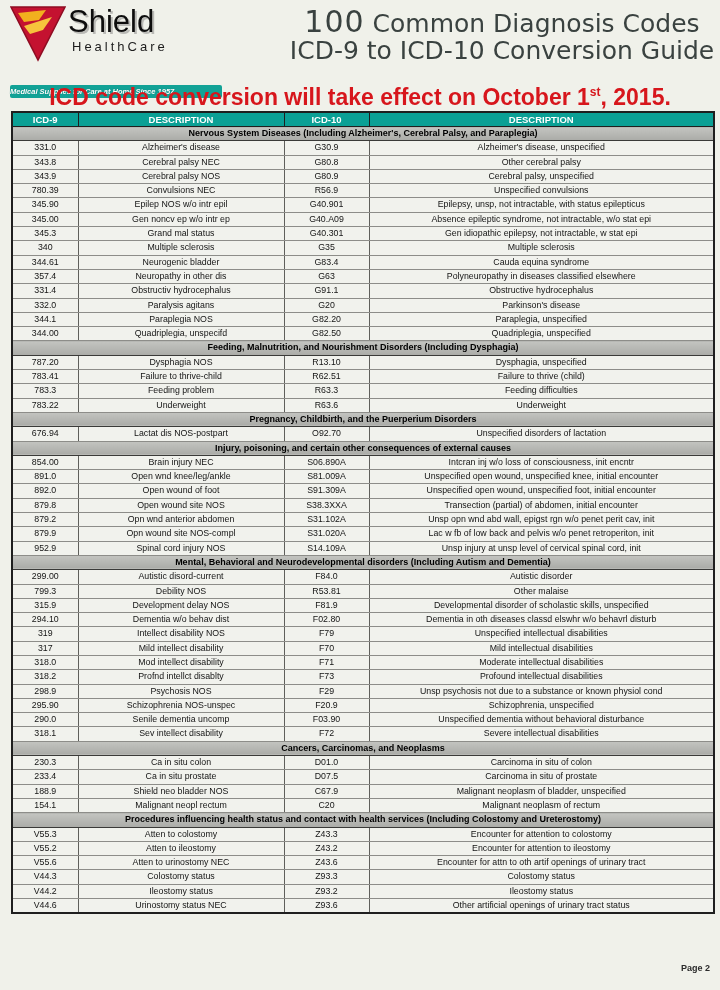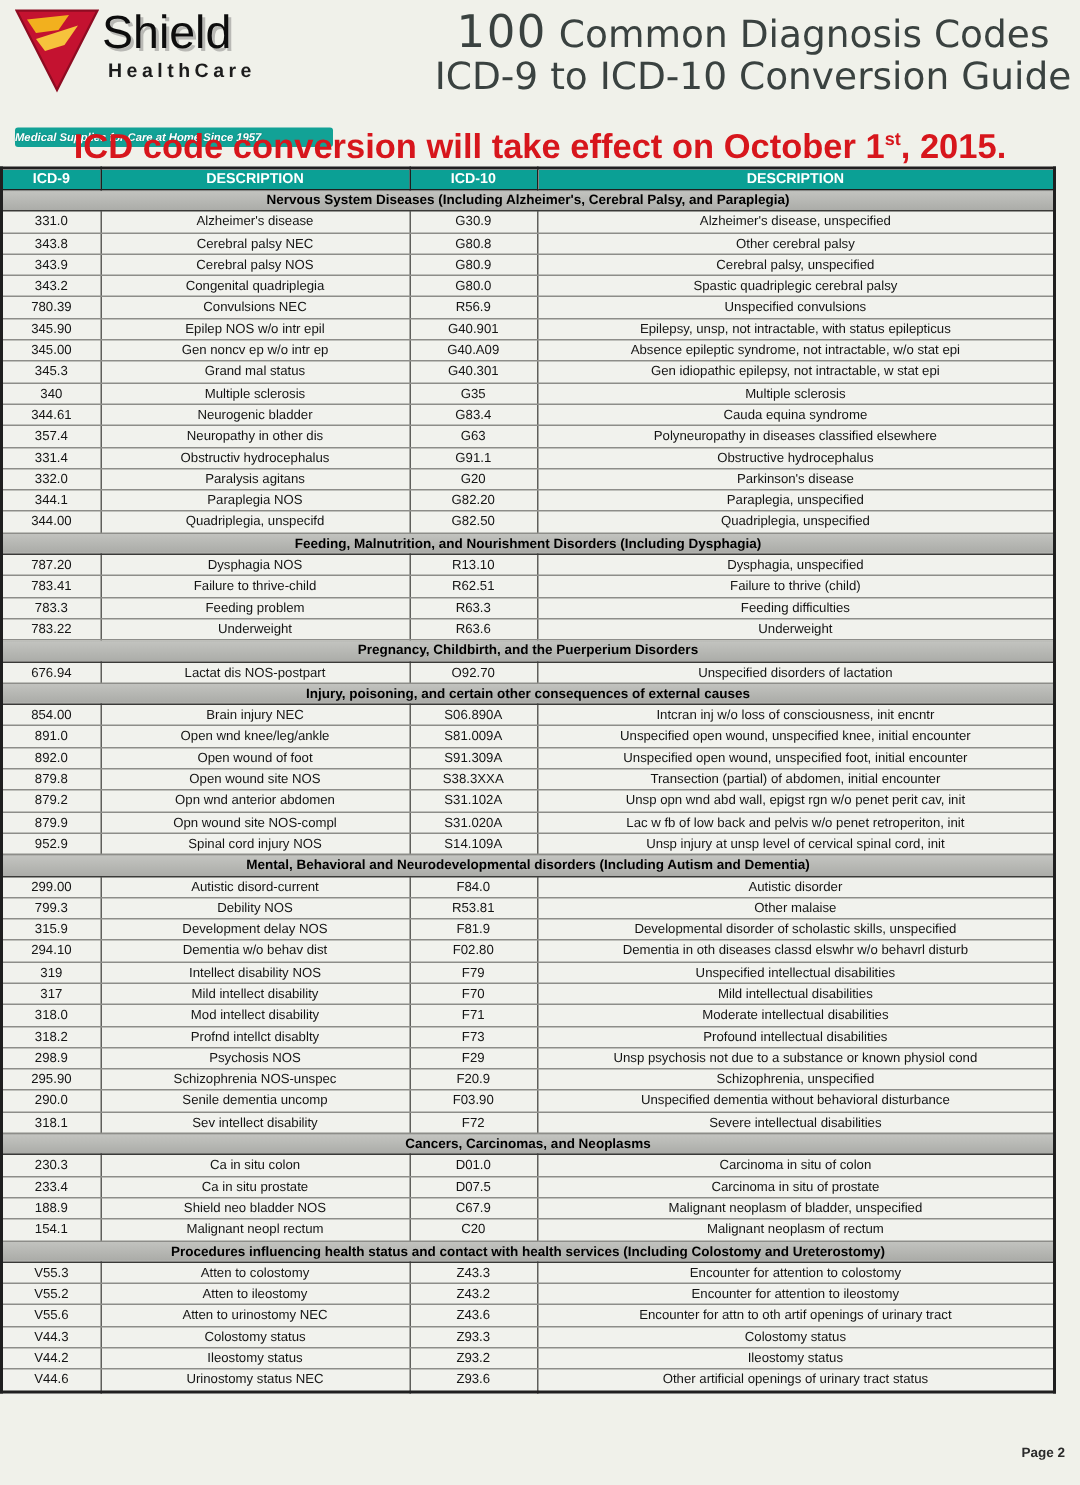--- a/index.html
+++ b/index.html
@@ -6,37 +6,37 @@
   body{
     width:720px;height:990px;position:relative;overflow:hidden;
     background:#f0f1ea;
     font-family:"Liberation Sans", sans-serif;
   }
   
   .logo-block{position:absolute;left:10px;top:2px;width:240px;height:82px;}
   .logo-icon{position:absolute;left:0;top:2px;}
   .brand{position:absolute;left:58px;top:2px;font-size:31px;font-weight:normal;color:#0d0d0d;
          letter-spacing:0px;text-shadow:2px 2px 0 #b9b9b5;}
-  .sub-brand{position:absolute;left:62px;top:37px;font-size:13px;font-weight:bold;color:#1c1c1c;
+  .sub-brand{position:absolute;left:62px;top:37px;font-size:13px;font-weight:normal;color:#1c1c1c;
          letter-spacing:3px;}
   .tagline{position:absolute;left:0px;top:59px;width:212px;height:13px;background:#12a296;
          border-radius:2px;color:#ffffff;font-size:7.5px;font-style:italic;font-weight:bold;
          text-align:left;line-height:13px;text-shadow:0 0 1px #07776e;margin-top:24px;}
   
   .title-block{position:absolute;left:288px;top:4px;width:428px;text-align:center;
          color:#3a4240;font-family:"DejaVu Sans", sans-serif;}
   .title-line1{font-size:25px;white-space:nowrap;}
   .title-number{font-size:30px;letter-spacing:1px;}
   .title-line2{font-size:25px;margin-top:-3px;white-space:nowrap;}
   
   .banner{position:absolute;left:0;top:84px;width:720px;text-align:center;
          color:#d7161c;font-weight:bold;font-size:23px;white-space:nowrap;}
   .banner sup{font-size:12px;}
   
-  .table-wrap{position:absolute;left:0;top:111px;width:704px;}
+  .table-wrap{position:absolute;left:11px;top:111px;width:704px;}
   table{width:100%;border-collapse:collapse;table-layout:fixed;
         border:2px solid #1f1f1f;background:#f1f2ed;}
   col.c1{width:66px;} col.c2{width:206px;} col.c3{width:85px;}
   th{background:#0ba095;color:#ffffff;font-size:9.5px;font-weight:bold;
      height:13px;line-height:13px;border:1px solid #1f1f1f;padding:0;text-align:center;
      overflow:hidden;white-space:nowrap;}
   td{font-size:8.8px;height:13.3px;line-height:13.3px;text-align:center;padding:0;
      border:1px solid #8d8d89;border-left:1px solid #5f5f5b;border-right:1px solid #5f5f5b;
      color:#141414;overflow:hidden;white-space:nowrap;}
   td.section{background:linear-gradient(#c3c4c0,#aaaba7);font-weight:bold;font-size:9px;
@@ -105,26 +105,20 @@
           <td>G80.8</td>
           <td>Other cerebral palsy</td>
         </tr>
         <tr>
           <td>343.9</td>
           <td>Cerebral palsy NOS</td>
           <td>G80.9</td>
           <td>Cerebral palsy, unspecified</td>
         </tr>
         <tr>
-          <td>343.2</td>
-          <td>Congenital quadriplegia</td>
-          <td>G80.0</td>
-          <td>Spastic quadriplegic cerebral palsy</td>
-        </tr>
-        <tr>
           <td>780.39</td>
           <td>Convulsions NEC</td>
           <td>R56.9</td>
           <td>Unspecified convulsions</td>
         </tr>
         <tr>
           <td>345.90</td>
           <td>Epilep NOS w/o intr epil</td>
           <td>G40.901</td>
           <td>Epilepsy, unsp, not intractable, with status epilepticus</td>

